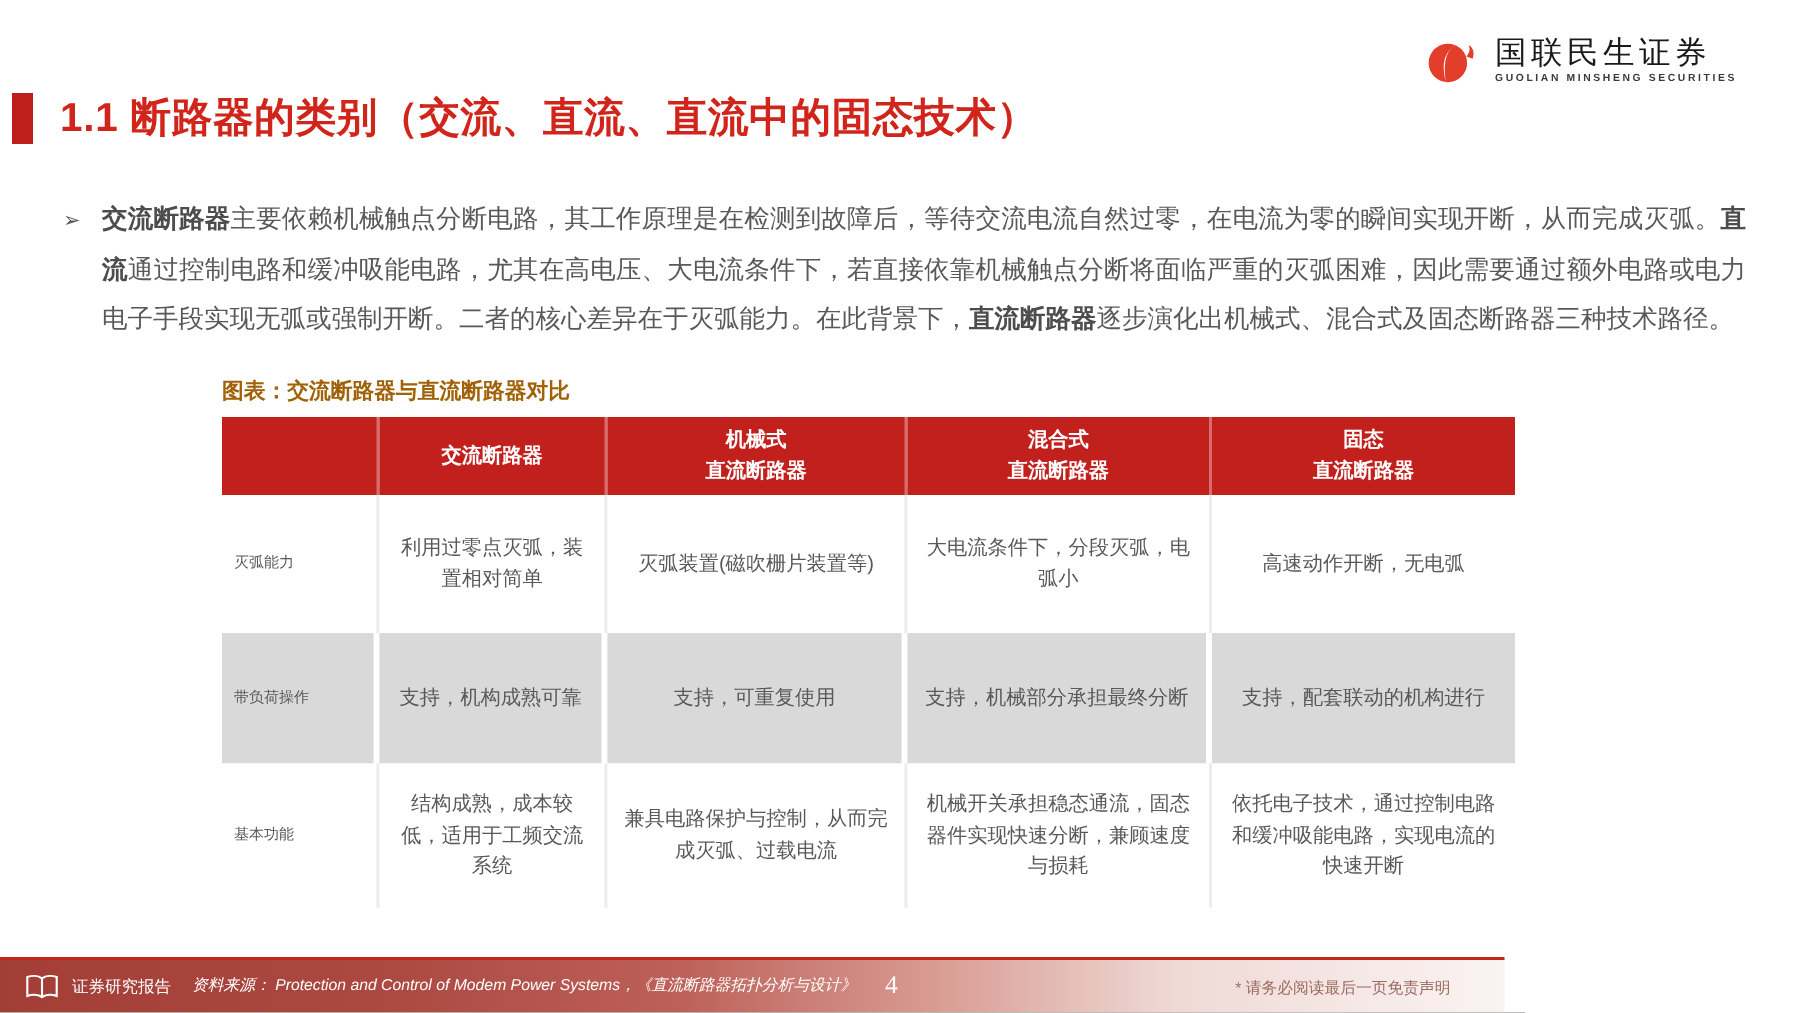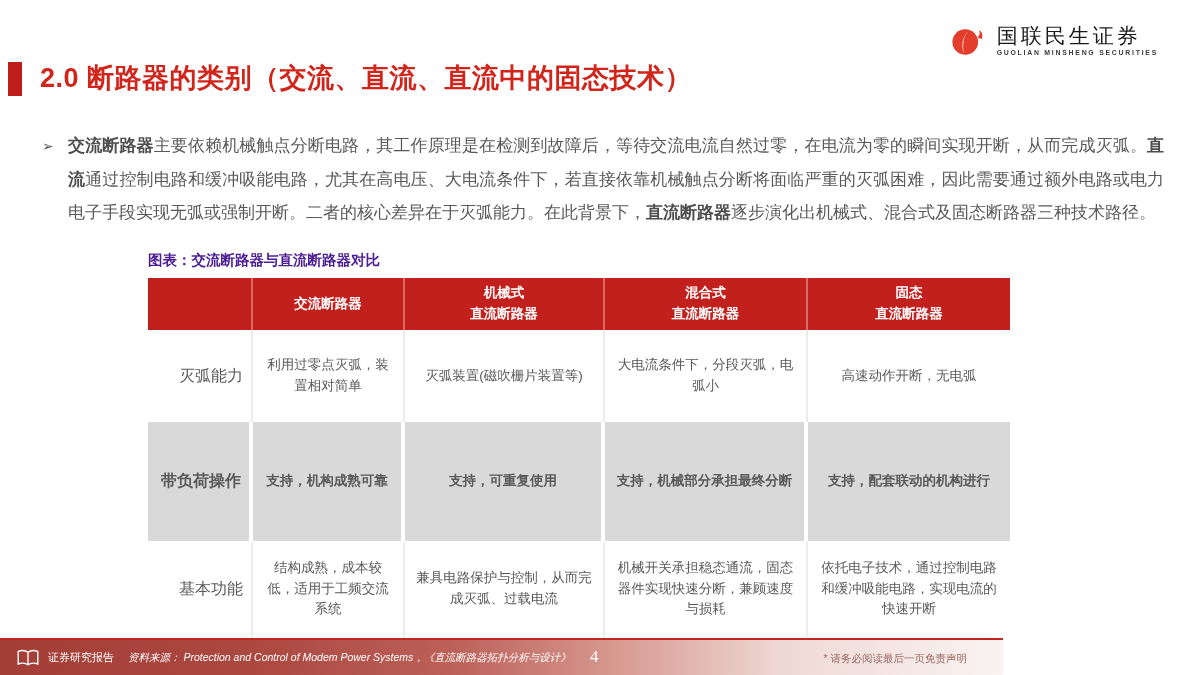--- a/index.html
+++ b/index.html
@@ -15,64 +15,64 @@
   .logo-mark{width:38px;height:38px;display:block;}
   .logo-text{display:flex;flex-direction:column;line-height:1;}
   .logo-cn{font-size:21px;font-weight:normal;color:#1a1a1a;letter-spacing:3px;}
   .logo-en{font-size:6.9px;color:#3a3a3a;letter-spacing:1.75px;margin-top:4px;font-weight:bold;}
   
   .intro{position:absolute;left:42px;top:129px;width:1122px;font-size:17px;line-height:33.5px;
     color:#595959;text-align:justify;padding-left:26px;box-sizing:border-box;}
   .intro .bullet{position:absolute;left:0;top:1px;font-size:14px;color:#595959;}
   .intro strong{color:#4d4d4d;}
   
-  .tbl-caption{position:absolute;left:148px;top:251px;font-size:14.5px;font-weight:bold;color:#4c1d95;}
+  .tbl-caption{position:absolute;left:148px;top:251px;font-size:14.5px;font-weight:bold;color:#a16207;}
   table.cmp{position:absolute;left:148px;top:278px;width:862px;border-collapse:separate;border-spacing:0;
     table-layout:fixed;font-size:13.5px;color:#595959;}
   table.cmp col.c0{width:105px;}
   table.cmp col.c1{width:152px;}
   table.cmp col.c2{width:200px;}
   table.cmp col.c3{width:203px;}
   table.cmp col.c4{width:202px;}
   table.cmp th{
     background:#c2201d;color:#ffffff;font-weight:bold;font-size:13.5px;
     text-align:center;vertical-align:middle;white-space:pre-line;line-height:1.55;
     height:52px;border-right:2px solid rgba(255,255,255,.35);padding:0 4px;
   }
   table.cmp th:last-child{border-right:none;text-align:center;}
   table.cmp td{
     text-align:center;vertical-align:middle;line-height:1.55;padding:4px 8px;box-sizing:border-box;
   }
-  table.cmp td.rowlabel{text-align:right;padding-left:8px;font-size:16px;}
+  table.cmp td.rowlabel{text-align:left;padding-left:8px;font-size:10px;}
   tr.white td{background:#ffffff;border-right:2px solid #ececec;}
   tr.gray td{background:#d9d9d9;border-right:4px solid #ffffff;}
   table.cmp tr td:last-child{border-right:none !important;}
   tr.r0 td{height:92px;}
-  tr.r1 td{height:119px;font-weight:bold;}
+  tr.r1 td{height:87px;}
   tr.r2 td{height:96px;}
   
   .footer{
     position:absolute;left:0;bottom:0;width:1003px;height:35px;
     background:linear-gradient(to right,#a33e37 0%,#ab4840 25%,#bc6058 45%,#d89b92 62%,#efd9d5 78%,#faf3f2 100%);
     border-top:2px solid #c1271d;display:flex;align-items:center;
   }
   .footer .book{margin-left:16px;width:24px;height:18px;flex:0 0 auto;}
   .footer .report-type{color:#ffffff;font-size:11px;margin-left:8px;white-space:nowrap;}
   .footer .source{color:#ffffff;font-size:10.5px;line-height:13.5px;margin-left:14px;width:470px;font-style:italic;}
   .footer .pagenum{color:#ffffff;font-size:17px;font-family:"Liberation Serif","DejaVu Serif",serif;
     position:absolute;left:590px;top:7px;}
   .footer .disclaimer{position:absolute;right:36px;top:12px;font-size:10.5px;color:#9c6a63;}
 </style>
 </head>
 <body>
 
 <div class="page">
 
   <div class="accent-bar"></div>
-  <div class="page-title">2.0 断路器的类别（交流、直流、直流中的固态技术）</div>
+  <div class="page-title">1.1 断路器的类别（交流、直流、直流中的固态技术）</div>
 
   <div class="logo">
     <svg class="logo-mark" viewBox="0 0 40 40">
       <circle cx="15" cy="21" r="13.5" fill="#e23e2b"></circle>
       <path d="M23 7 q-15 7 -9.5 27 q-3.5 -22 9.5 -27 z" fill="#ffffff"></path>
       <path d="M29.5 8.5 q5 2.5 3 9.5 l-4.5 -1.5 q3.5 -4 1.5 -8 z" fill="#e23e2b"></path>
     </svg>
     <span class="logo-text">
       <span class="logo-cn">国联民生证券</span>
       <span class="logo-en">GUOLIAN MINSHENG SECURITIES</span>

